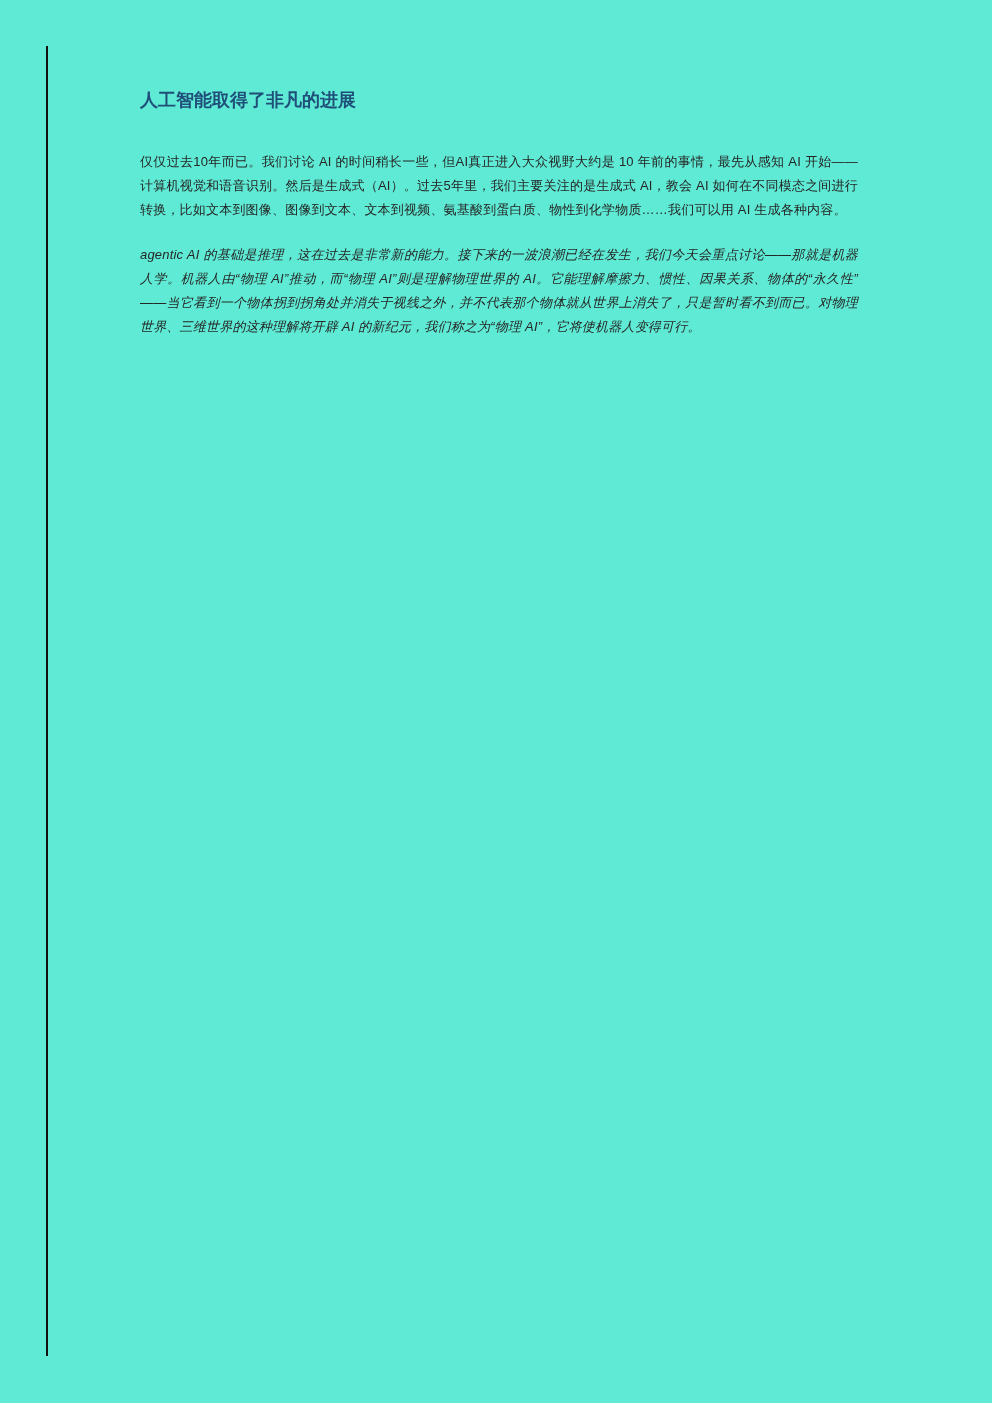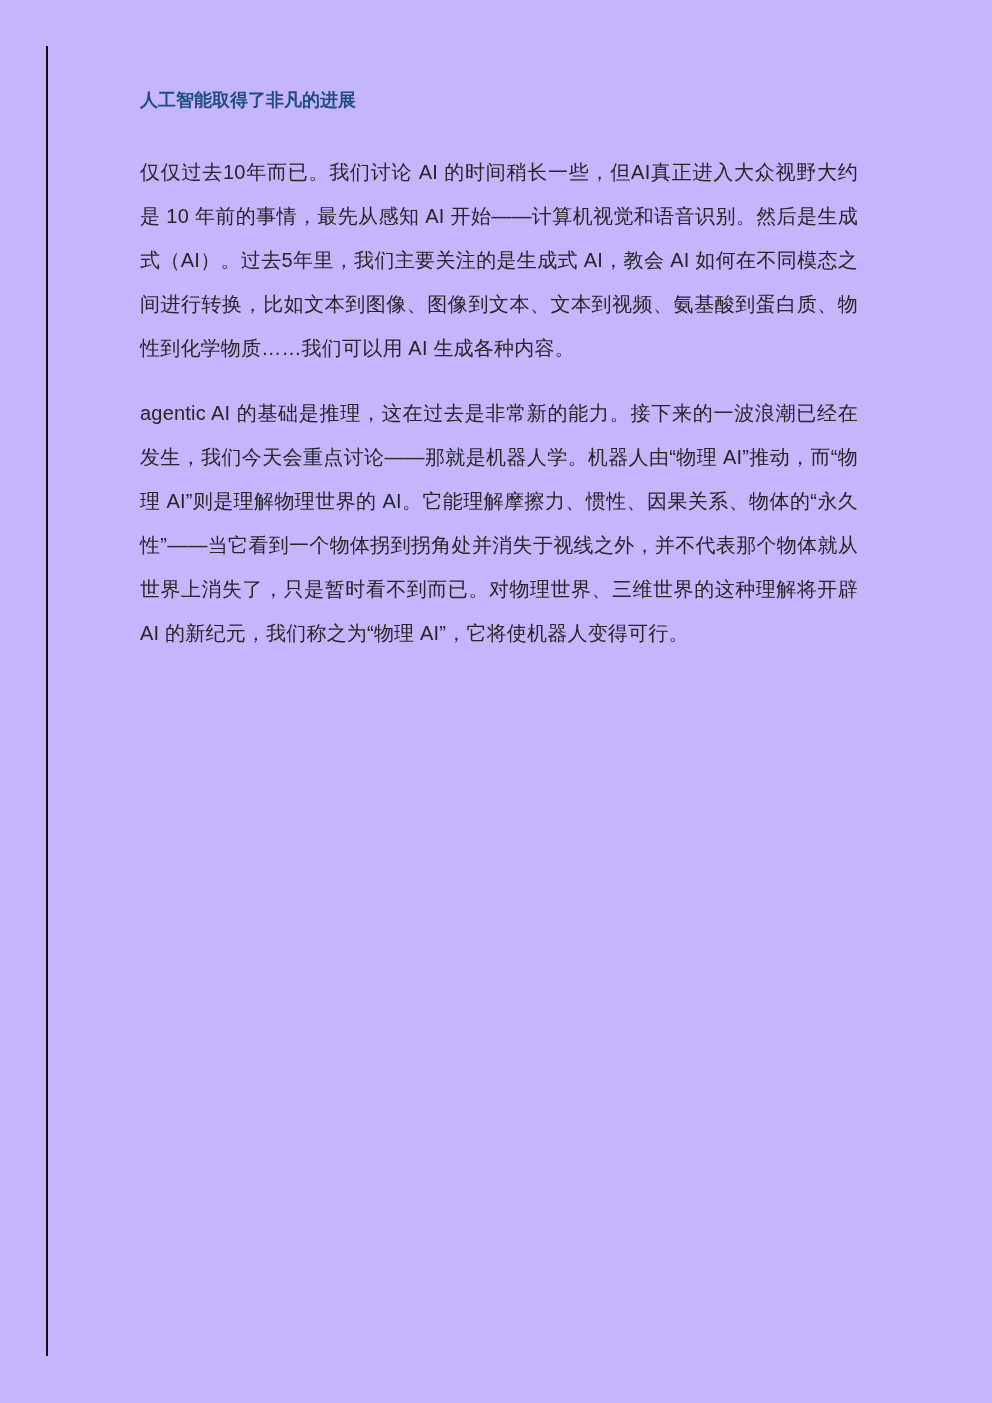--- a/index.html
+++ b/index.html
@@ -10,21 +10,21 @@
   body {
     width: 992px;
     height: 1403px;
     position: relative;
     font-family: "Liberation Sans", "DejaVu Sans", sans-serif;
     overflow: hidden;
   }
   .page {
     position: absolute;
     inset: 0;
-    background: #c4b5fd;
+    background: #5eead4;
   }
   .left-rule {
     position: absolute;
     left: 46px;
     top: 46px;
     width: 2px;
     height: 1310px;
     background: #111111;
   }
   .content {
@@ -34,30 +34,31 @@
     width: 718px;
   }
   .doc-heading {
     font-size: 18px;
     line-height: 24px;
     font-weight: bold;
     color: #1f4e79;
     margin: 0 0 38px 0;
   }
   .doc-paragraph {
-    font-size: 20px;
-    line-height: 44px;
+    font-size: 13px;
+    line-height: 24px;
     color: #262626;
     margin: 0 0 21px 0;
     text-align: justify;
     text-justify: inter-ideograph;
     letter-spacing: 0.2px;
   }
   .doc-paragraph:last-child {
     margin-bottom: 0;
+    font-style: italic;
   }
 </style>
 </head>
 <body>
 
 <div class="page">
   <div class="left-rule"></div>
   <div class="content">
     <h1 class="doc-heading">人工智能取得了非凡的进展</h1>
     <p class="doc-paragraph">仅仅过去10年而已。我们讨论 AI 的时间稍长一些，但AI真正进入大众视野大约是 10 年前的事情，最先从感知 AI 开始——计算机视觉和语音识别。然后是生成式（AI）。过去5年里，我们主要关注的是生成式 AI，教会 AI 如何在不同模态之间进行转换，比如文本到图像、图像到文本、文本到视频、氨基酸到蛋白质、物性到化学物质……我们可以用 AI 生成各种内容。</p>

